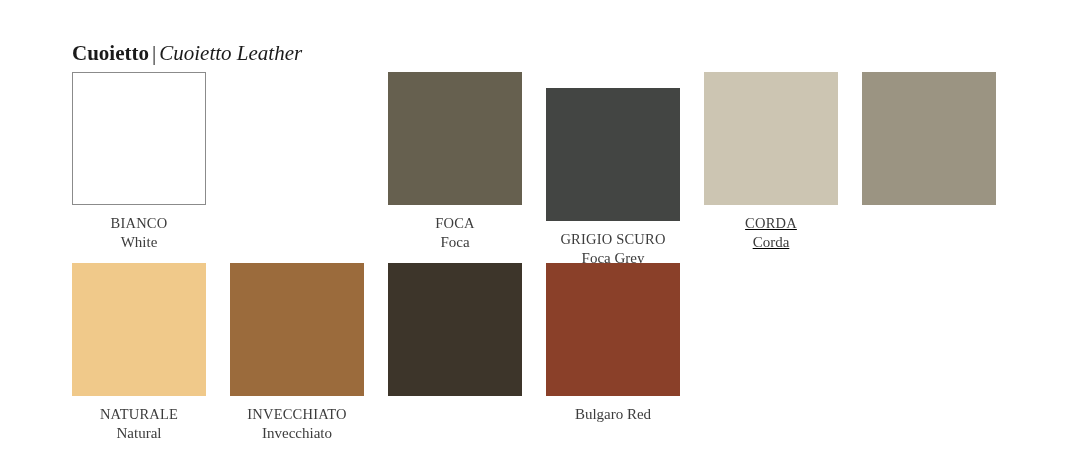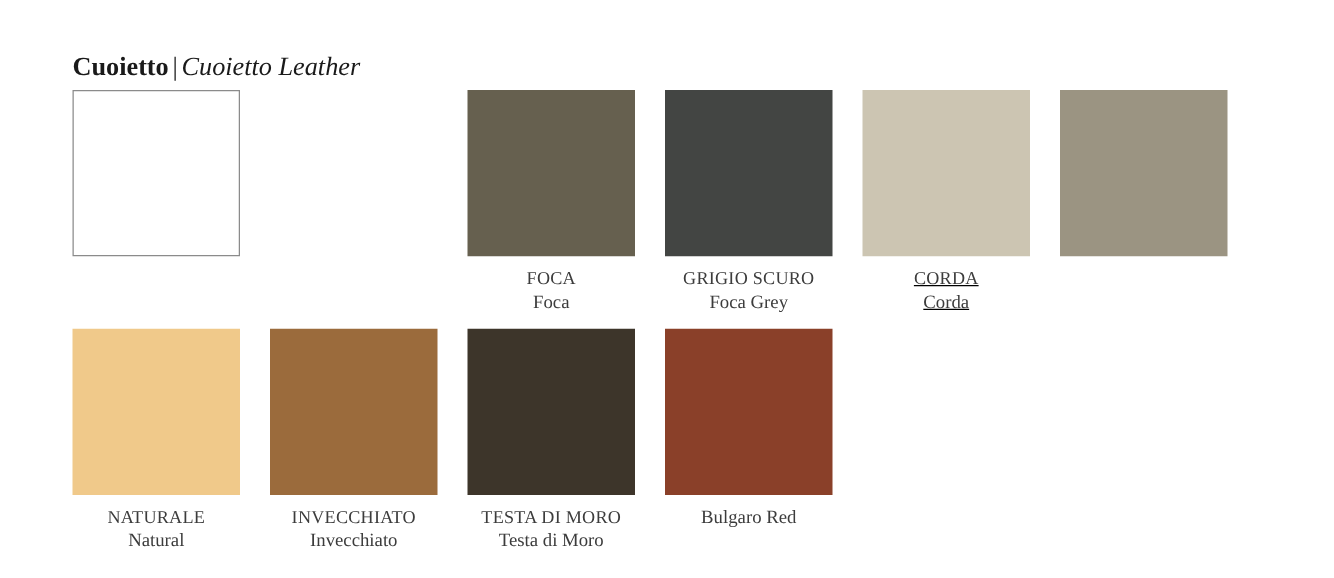--- a/index.html
+++ b/index.html
@@ -11,21 +11,21 @@
     width: 1067px;
     height: 462px;
     background: #ffffff;
     font-family: "Liberation Serif", "DejaVu Serif", serif;
     overflow: hidden;
     position: relative;
   }
 
   .page {
     position: absolute;
-    left: 2px;
+    left: 16px;
     top: 0;
     width: 959px;
     height: 462px;
   }
 
   
   .heading {
     position: absolute;
     left: 56px;
     top: 40px;
@@ -103,32 +103,36 @@
 
   <div class="heading">
     <span class="it-name">Cuoietto</span><span class="sep">|</span><span class="en-name">Cuoietto Leather</span>
   </div>
 
   <div class="grid">
     <div class="row">
 
       <div class="swatch-cell" style="left:0px;">
         <span class="chip outlined" style="background-color: rgb(255, 255, 255);"></span>
+        <div class="caption">
+          <span class="label-it">BIANCO</span>
+          <span class="label-en">White</span>
+        </div>
       </div>
 
 
       <div class="swatch-cell" style="left:316px;">
         <span class="chip" style="background-color: rgb(102, 96, 79);"></span>
         <div class="caption">
           <span class="label-it">FOCA</span>
           <span class="label-en">Foca</span>
         </div>
       </div>
 
-      <div class="swatch-cell" style="left:474px;">
+      <div class="swatch-cell" style="left:474px;margin-top:16px;">
         <span class="chip" style="background-color: rgb(67, 69, 67);"></span>
         <div class="caption">
           <span class="label-it">GRIGIO SCURO</span>
           <span class="label-en">Foca Grey</span>
         </div>
       </div>
 
       <div class="swatch-cell" style="left:632px;text-decoration:underline;">
         <span class="chip" style="background-color: rgb(204, 197, 178);"></span>
         <div class="caption">
@@ -156,24 +160,20 @@
       <div class="swatch-cell" style="left:158px;">
         <span class="chip" style="background-color: rgb(155, 107, 60);"></span>
         <div class="caption">
           <span class="label-it">INVECCHIATO</span>
           <span class="label-en">Invecchiato</span>
         </div>
       </div>
 
       <div class="swatch-cell" style="left:316px;">
         <span class="chip" style="background-color: rgb(61, 53, 42);"></span>
-        <div class="caption">
-          <span class="label-it">TESTA DI MORO</span>
-          <span class="label-en">Testa di Moro</span>
-        </div>
       </div>
 
       <div class="swatch-cell" style="left:474px;">
         <span class="chip" style="background-color: rgb(138, 64, 41);"></span>
         <div class="caption">
           <span class="label-en">Bulgaro Red</span>
         </div>
       </div>
 
     </div>

